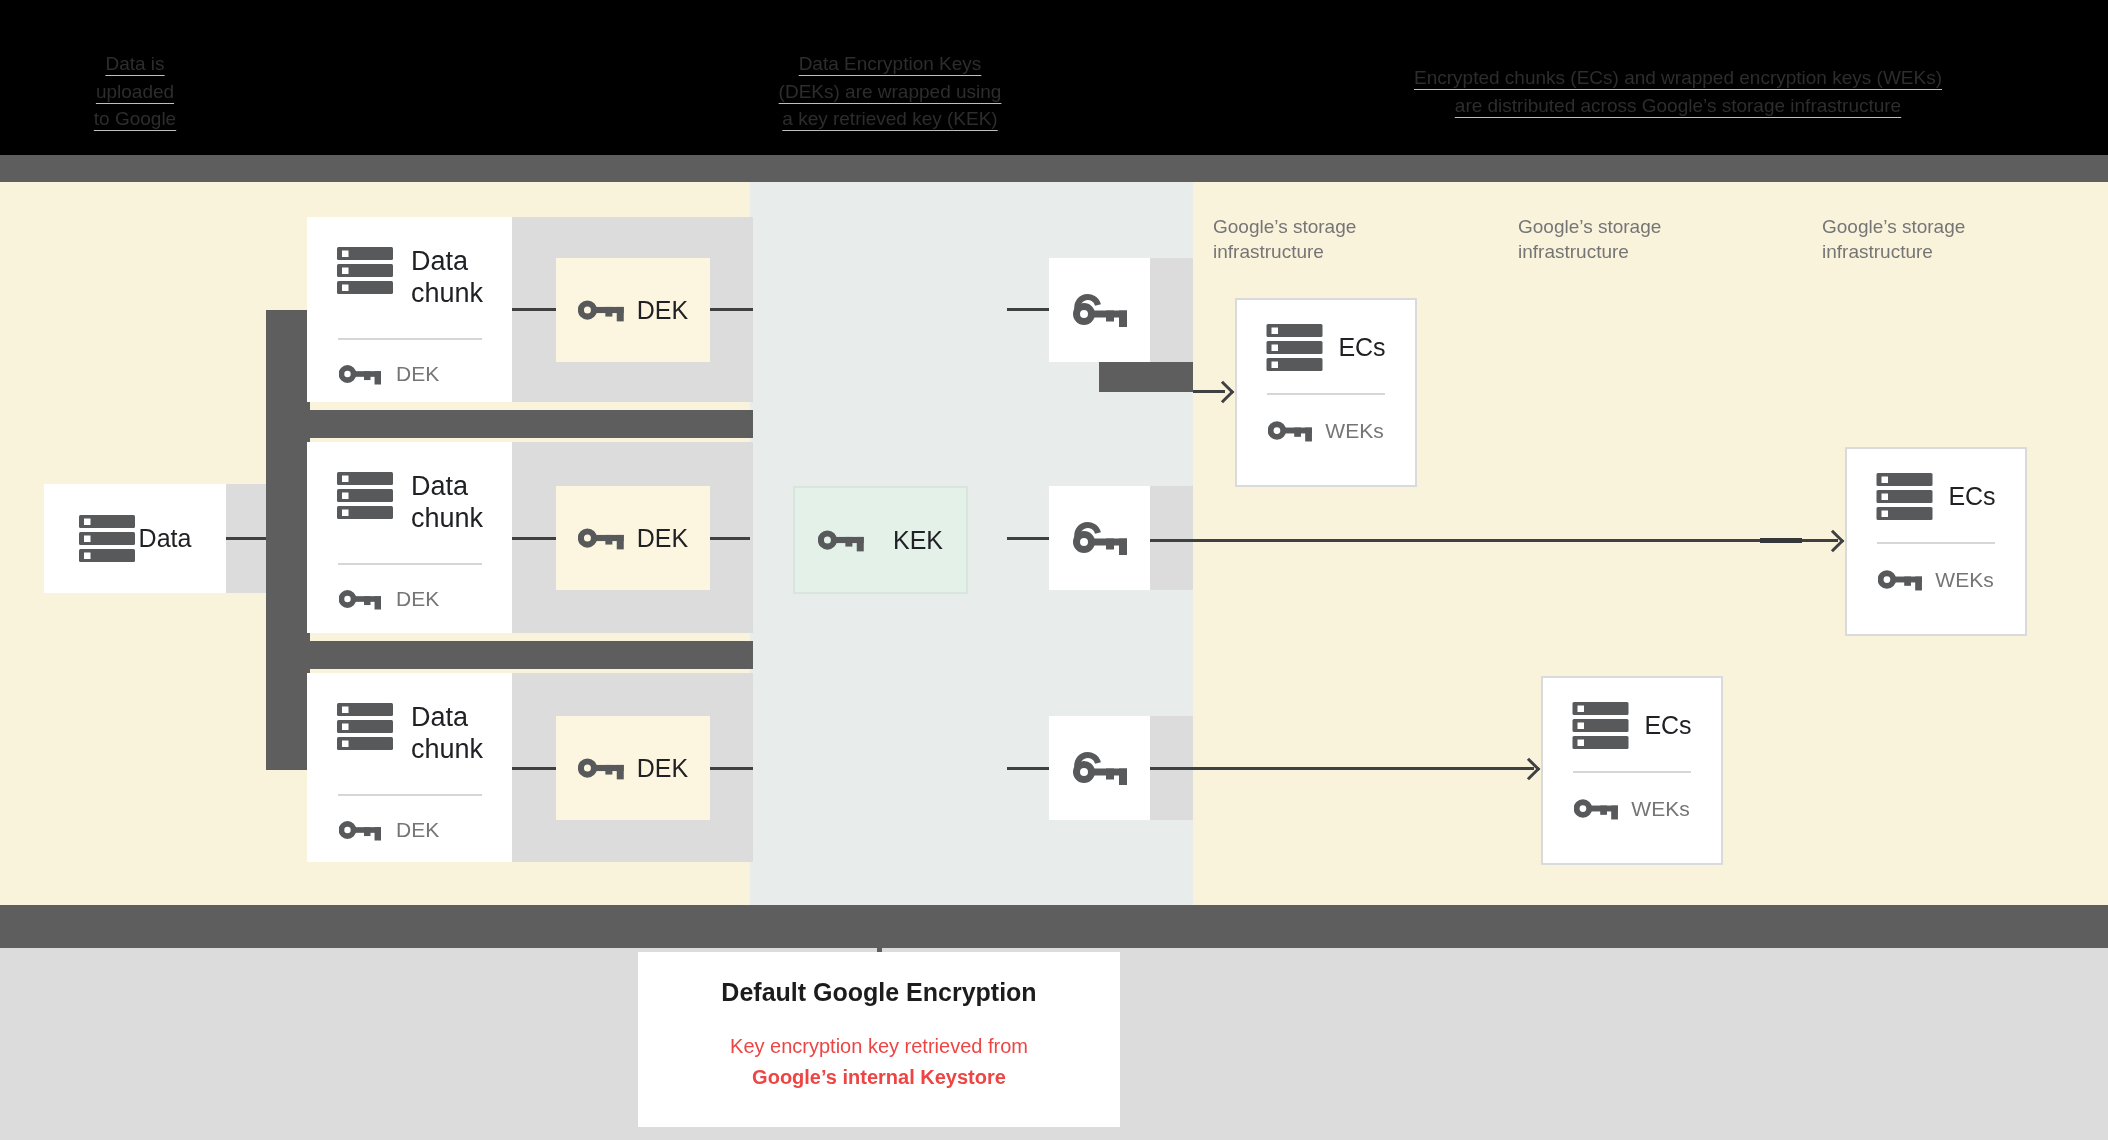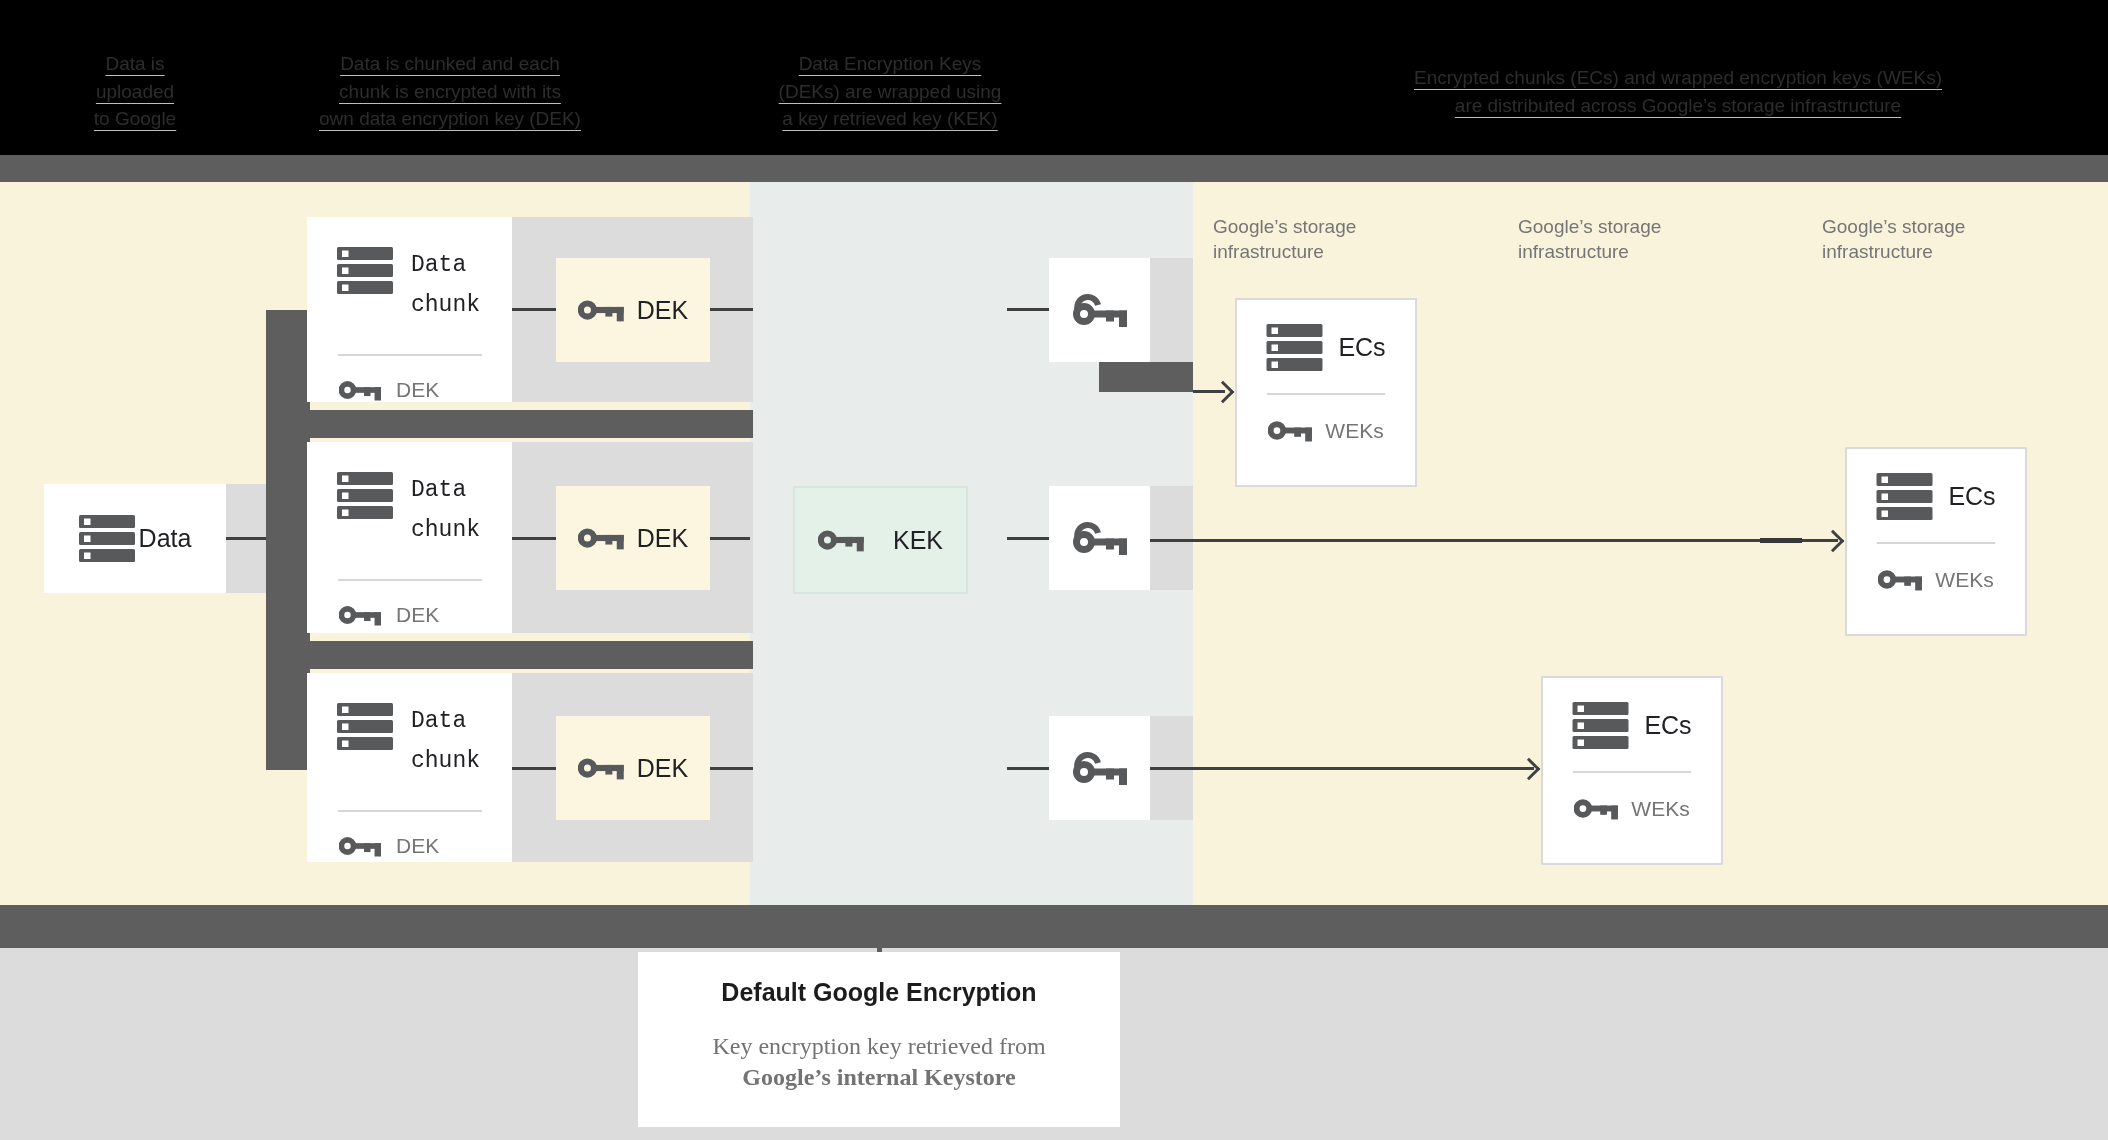--- a/index.html
+++ b/index.html
@@ -30,21 +30,21 @@
   .blue-band{left:750px;top:182px;width:443px;height:723px;background:var(--bluegray);}
   .gray-rect{background:var(--rowgray);}
   .dark-rect{background:var(--darkbar);}
 
   .white-box{background:#fff;}
   .data-box{left:44px;top:484px;width:182px;height:109px;display:flex;align-items:center;justify-content:center;gap:4px;}
   .label-main{font-size:25px;color:var(--textdark);}
 
   .chunk-box{left:307px;width:205px;background:#fff;padding:30px 0 0 30px;}
   .chunk-row{display:flex;align-items:flex-start;gap:18px;}
-  .chunk-title{font-size:23px;line-height:40px;color:var(--textdark);width:100px;margin-top:-2px;font-family:Liberation Mono, monospace;}
+  .chunk-title{font-size:27px;line-height:32px;color:var(--textdark);width:100px;margin-top:-2px;}
   .box-divider{height:2px;background:var(--divider);width:144px;margin:29px 0 0 1px;}
   .key-row{display:flex;align-items:center;gap:15px;margin:21px 0 0 2px;}
   .gray-label{font-size:21px;color:var(--textgray);}
 
   .dek-box{left:556px;width:154px;height:104px;background:var(--dekfill);display:flex;align-items:center;justify-content:center;gap:13px;}
   .kek-box{left:793px;top:486px;width:175px;height:108px;background:var(--mint);border:2px solid var(--mintborder);
     display:flex;align-items:center;justify-content:center;gap:29px;}
 
   .keybox{left:1049px;width:101px;height:104px;background:#fff;display:flex;align-items:center;justify-content:center;}
   .keybox-sliver{left:1150px;width:43px;height:104px;background:var(--rowgray);}
@@ -60,21 +60,21 @@
   .hline{height:3px;background:var(--line);}
   .hline-thick{height:5px;background:#363839;}
   .arrowhead{width:16px;height:16px;border-top:3px solid var(--line);border-right:3px solid var(--line);transform:rotate(45deg);}
 
   
   .band-bottom{left:0;top:905px;width:2108px;height:43px;background:var(--darkbar);}
   .footer{left:0;top:948px;width:2108px;height:192px;background:var(--footer);}
   .caption-notch{left:877px;top:948px;width:5px;height:5px;background:var(--darkbar);}
   .caption-box{left:638px;top:952px;width:482px;height:175px;background:#fff;text-align:center;padding-top:26px;}
   .caption-title{font-size:25px;font-weight:bold;color:#1c1c1c;}
-  .caption-line{font-size:24px;line-height:31px;color:#737373;font-family:Liberation Serif, serif;}
+  .caption-line{font-size:20px;line-height:31px;color:#ef4444;}
   .caption-line.b{font-weight:bold;}
   .caption-group{margin-top:24px;}
 
   svg.icon{display:block;color:var(--icon);}
 </style>
 </head>
 <body>
 
 <svg width="0" height="0" style="position:absolute" aria-hidden="true">
   <defs>
@@ -103,25 +103,20 @@
 </svg>
 
 <div id="canvas">
 
   <div class="abs header-black"></div>
   <div class="abs hstep" style="left:55px;width:160px;">
     <span>Data is</span>
     <span>uploaded</span>
     <span>to Google</span>
   </div>
-  <div class="abs hstep" style="left:290px;width:320px;">
-    <span>Data is chunked and each</span>
-    <span>chunk is encrypted with its</span>
-    <span>own data encryption key (DEK)</span>
-  </div>
   <div class="abs hstep" style="left:730px;width:320px;">
     <span>Data Encryption Keys</span>
     <span>(DEKs) are wrapped using</span>
     <span>a key retrieved key (KEK)</span>
   </div>
   <div class="abs hstep" style="left:1328px;width:700px;padding-top:14px;">
     <span>Encrypted chunks (ECs) and wrapped encryption keys (WEKs)</span>
     <span>are distributed across Google’s storage infrastructure</span>
   </div>
   <div class="abs band-top"></div>

